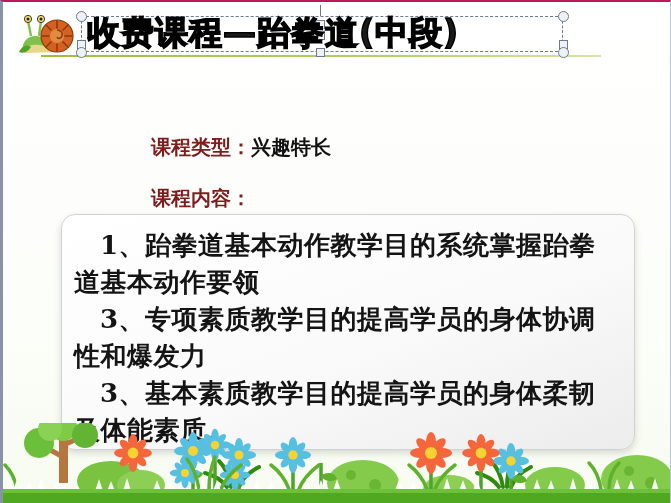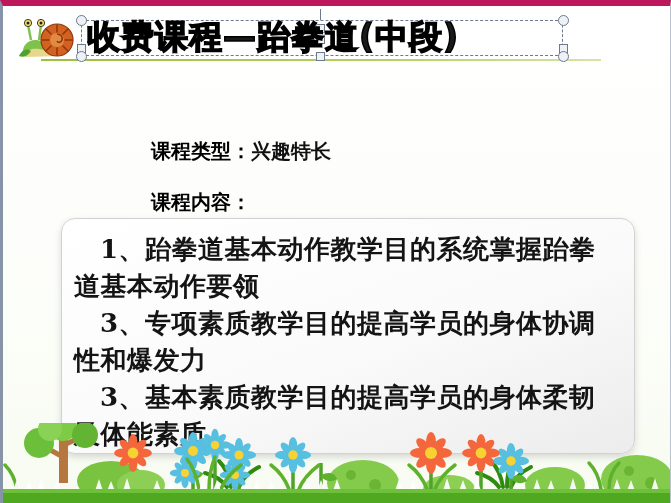--- a/index.html
+++ b/index.html
@@ -11,21 +11,21 @@
     font-family: "Liberation Sans", "DejaVu Sans", sans-serif;
   }
 
   #slide {
     position: relative;
     width: 671px;
     height: 503px;
     background: #ffffff;
     overflow: hidden;
     border-left: 3px solid #8794a8;
-    border-top: 6px solid #be185d;
+    border-top: 2px solid #be185d;
     border-right: 1px solid #b9c2cf;
   }
 
   
   .bg-wash {
     position: absolute;
     inset: 0;
     background:
       linear-gradient(180deg, #ffffff 0%, #fdfefb 40%, #fbfdf7 72%, #f7fbf0 100%);
     pointer-events: none;
@@ -96,21 +96,21 @@
   .meta {
     position: absolute;
     left: 148px;
     font-family: "DejaVu Serif", "Liberation Serif", serif;
     font-size: 20px;
     font-weight: bold;
     white-space: nowrap;
   }
   .meta-type  { top: 132px; }
   .meta-cont  { top: 175px; margin-top: 8px; }
-  .red  { color: #000000; }
+  .red  { color: #7f1d1d; }
   .blk  { color: #111111; text-align: center; }
 
   
   .content-card {
     position: absolute;
     left: 58px; top: 212px;
     width: 574px; height: 236px;
     background: linear-gradient(160deg, #ffffff 0%, #fafafa 55%, #ececec 100%);
     border: 1px solid #d2d2d2;
     border-radius: 14px;

